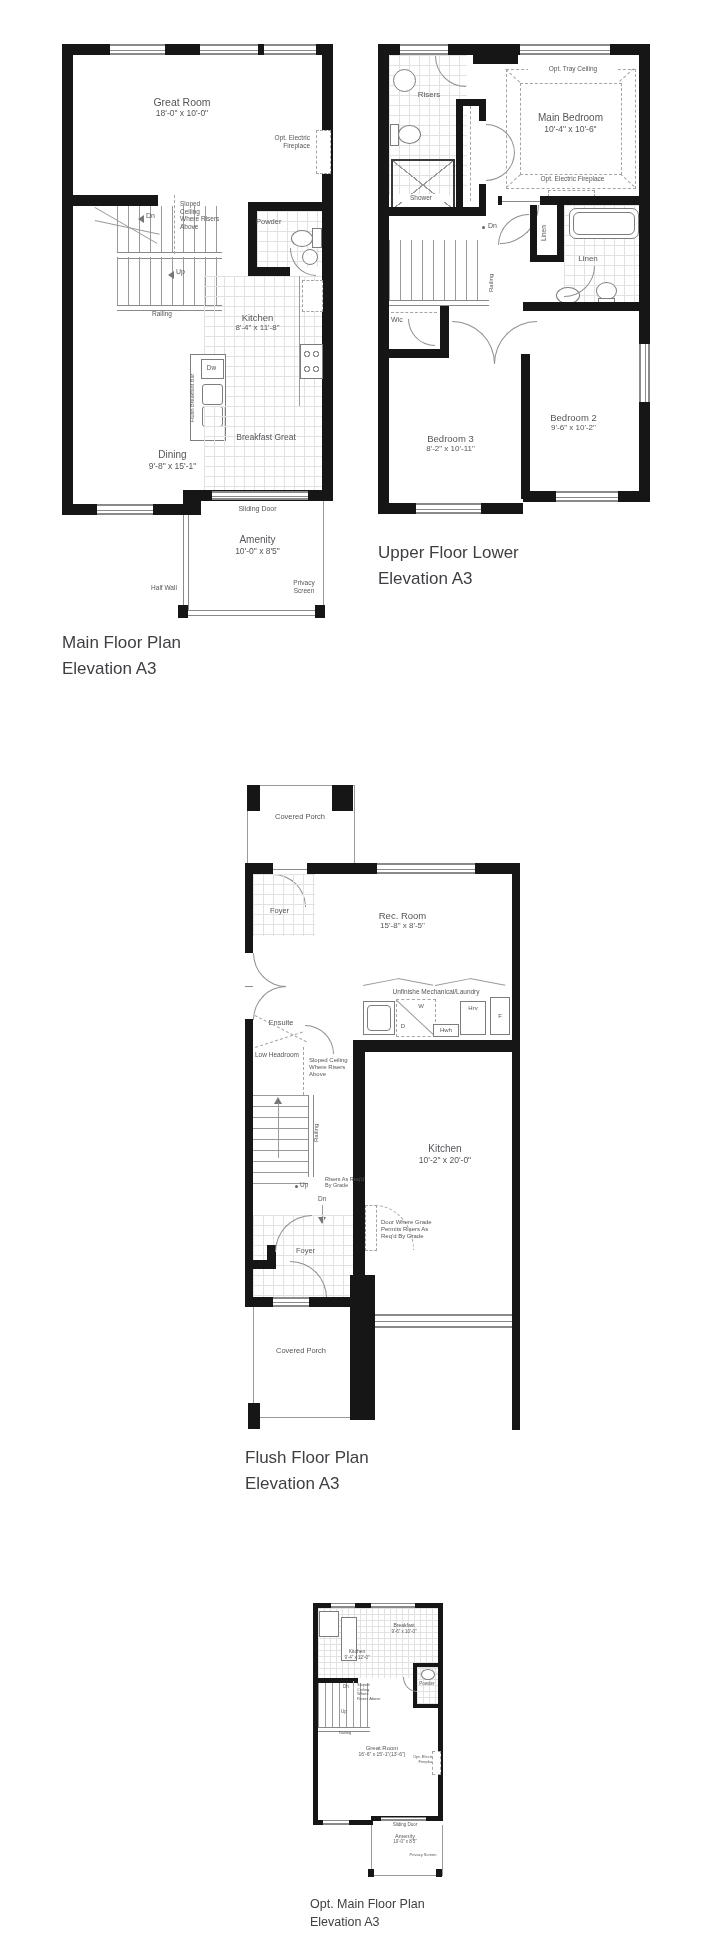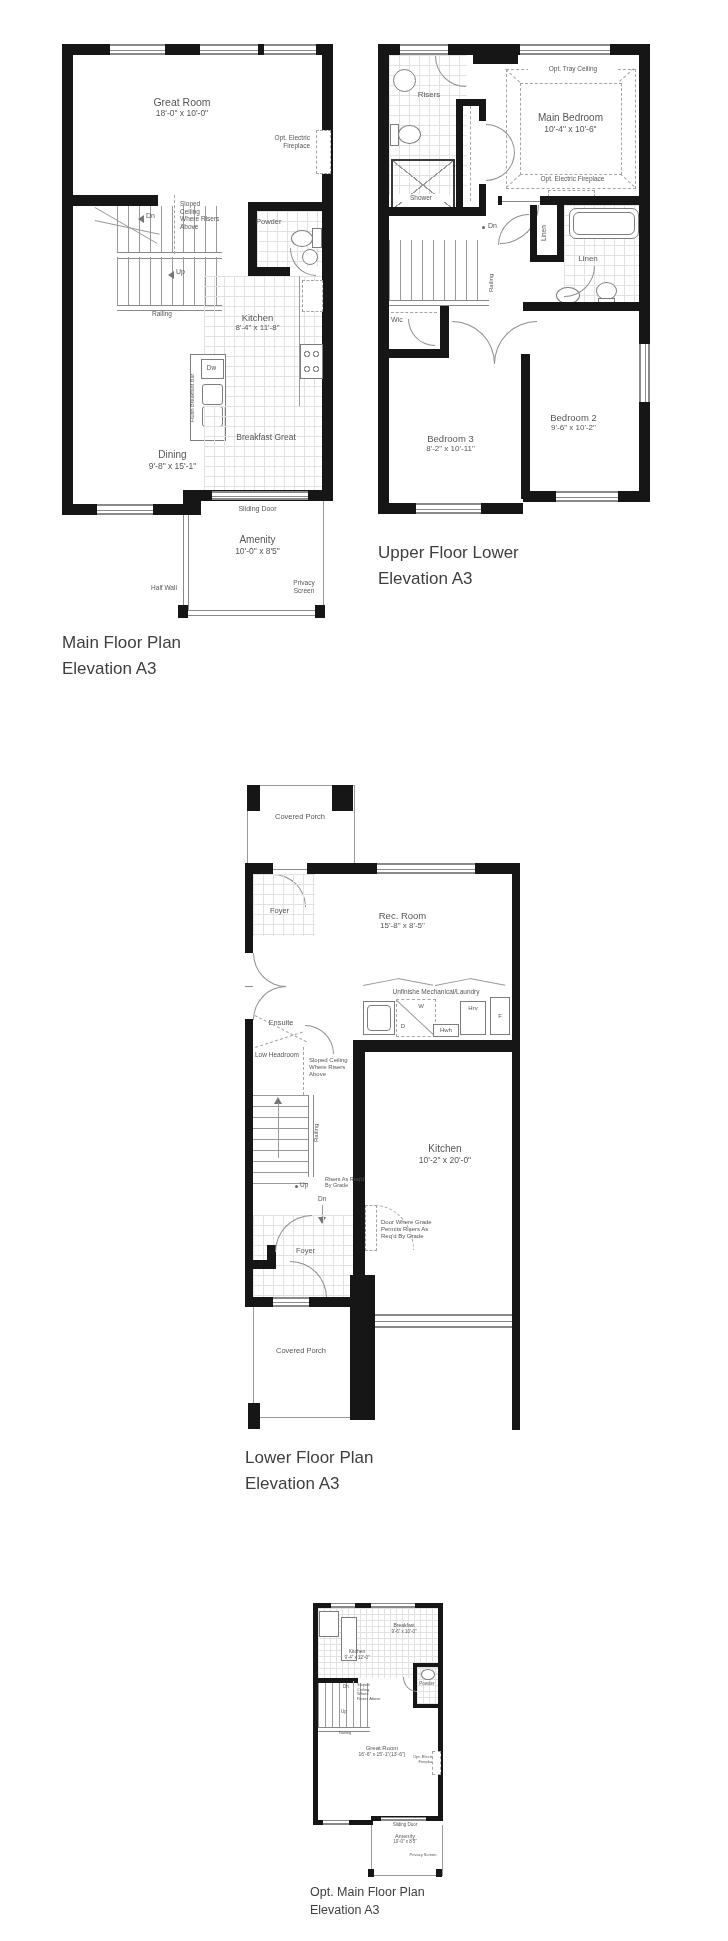--- a/index.html
+++ b/index.html
@@ -315,21 +315,21 @@
     <div class="win" style="left:28px;top:512px;width:36px;height:10px"></div>
 
     <div class="abs" style="left:8px;top:522px;width:98px;height:110px;border:1px solid #9a9a9a;border-top:none"></div>
     <div class="lbl" style="left:25px;top:562px;width:62px;font-size:7.5px">Covered Porch</div>
     <div class="w" style="left:3px;top:618px;width:12px;height:26px"></div>
 
     <div class="w" style="left:105px;top:490px;width:25px;height:145px"></div>
     <div class="win" style="left:130px;top:529px;width:137px;height:14px"></div>
 
     <div class="title" style="left:0;top:660px;width:220px">
-      <span class="t2">Lower Floor Plan</span>
+      <span class="t2">Flush Floor Plan</span>
       <span class="t2">Elevation A3</span>
     </div>
   </section>
 
   <section class="plan" id="plan-opt" style="left:313px;top:1603px;width:132px;height:330px">
 
     <div class="w" style="left:0;top:0;width:130px;height:5px"></div>
     <div class="w" style="left:0;top:0;width:5px;height:222px"></div>
     <div class="w" style="left:125px;top:0;width:5px;height:218px"></div>
     <div class="w" style="left:0;top:217px;width:60px;height:5px"></div>
@@ -378,19 +378,19 @@
     <div class="lbl" style="left:70px;top:219px;width:44px;font-size:4.5px">Sliding Door</div>
     <div class="abs" style="left:58px;top:222px;width:70px;height:50px;border:1px solid #9a9a9a;border-top:none"></div>
     <div class="lbl" style="left:64px;top:230px;width:56px">
       <span class="rn" style="font-size:5.5px">Amenity</span>
       <span class="rd" style="font-size:4.5px">10'-0" x 8'5"</span>
     </div>
     <div class="lbl" style="left:96px;top:250px;width:28px;font-size:4px">Privacy Screen</div>
     <div class="w" style="left:55px;top:266px;width:6px;height:8px"></div>
     <div class="w" style="left:123px;top:266px;width:6px;height:8px"></div>
 
-    <div class="title" style="left:-3px;top:280px;width:170px;font-size:12.5px;line-height:1.45">
+    <div class="title" style="left:-3px;top:292px;width:170px;font-size:12.5px;line-height:1.45">
       <span class="t2">Opt. Main Floor Plan</span>
       <span class="t2">Elevation A3</span>
     </div>
   </section>
 
 </div>
 
 </body></html>

